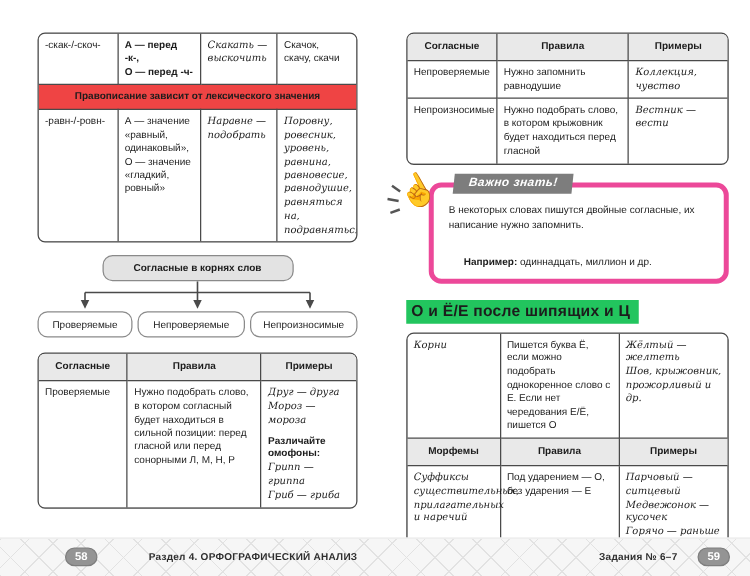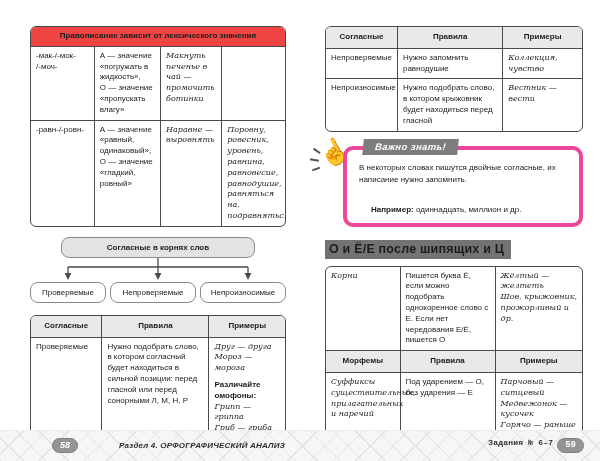--- a/index.html
+++ b/index.html
@@ -51,21 +51,21 @@
     padding:4px 2px;
   }
   .pre { white-space:pre-line; }
   .ital { font-family:"DejaVu Serif", serif; font-style:italic; }
   .bold { font-weight:bold; }
   .ex-note { font-weight:bold; font-style:normal; font-family:"Liberation Sans", sans-serif; margin-top:6px; }
 
   
   .diagram { margin-top:10px; position:relative; }
   .diag-root {
-    width:194px; margin:0 auto;
+    width:153px; margin:0 auto;
     background:#e3e3e3;
     border:1px solid #8a8a8a;
     border-radius:8px;
     font-size:8px; font-weight:bold;
     text-align:center; padding:5px 4px;
   }
   .diag-children { display:flex; justify-content:space-between; }
   .diag-child {
     background:#fff;
     border:1px solid #8a8a8a;
@@ -104,39 +104,39 @@
     z-index:3;
   }
   .ray { position:absolute; background:#555; height:1.5px; z-index:3; }
   .ray1 { width:8px; left:-12px; top:4px;  transform:rotate(35deg); }
   .ray2 { width:9px; left:-15px; top:13px; transform:rotate(10deg); }
   .ray3 { width:8px; left:-13px; top:22px; transform:rotate(-20deg); }
 
   
   .section-title {
     display:inline-block;
-    background:#737373;
+    background:#22c55e;
     font-size:12.5px;
     font-weight:bold;
     padding:2px 7px 3px 4px;
     margin:13px 0 7px 0;
     letter-spacing:.2px;
   }
 
   
   .footer-band {
     position:absolute; left:0; bottom:0; width:600px; height:31px;
     background-color:#f6f6f6;
     background-image:
       repeating-linear-gradient(45deg,  #e2e2e2 0 1px, transparent 1px 16px),
       repeating-linear-gradient(135deg, #e2e2e2 0 1px, transparent 1px 16px);
     border-top:1px solid #ececec;
   }
-  .footer-left  { position:absolute; left:52px;  top:7px; display:flex; align-items:center; gap:8px;font-style:italic; }
-  .footer-right { position:absolute; right:16px; top:7px; display:flex; gap:4px;font-family:Liberation Mono, monospace; }
+  .footer-left  { position:absolute; left:52px;  top:7px; display:flex; align-items:center; gap:8px; }
+  .footer-right { position:absolute; right:16px; top:7px; display:flex; align-items:center; gap:16px; }
   .page-badge {
     background:#949494;
     color:#fff;
     border:1px solid #7e7e7e;
     font-size:9px; font-weight:bold;
     border-radius:8px;
     padding:1px 7px 2px 7px;
   }
   .footer-label { font-size:8px; font-weight:bold; color:#2e2e2e; letter-spacing:.2px;margin-left:33px; }
   .mt12 { margin-top:12px; }
@@ -151,36 +151,37 @@
 
       <div class="tbl">
         <table>
           <colgroup>
               <col style="width:25%">
               <col style="width:26%">
               <col style="width:24%">
               <col style="width:25%">
             </colgroup>
           <tbody>
+              <tr>
+            <td class="pre">-скак-/-скоч-</td>
+            <td class="pre bold">А — перед -к-,
+О — перед -ч-</td>
+            <td class="pre ital">Скакать —
+выскочить</td>
+            <td class="pre">Скачок,
+скачу, скачи</td>
+          </tr>
           <tr class="band">
             <td colspan="4">Правописание зависит от лексического значения</td>
-          </tr>
-          <tr>
-            <td class="pre">-мак-/-мок-
-/-моч-</td>
-            <td class="pre">А — значение «погружать в жидкость»,
-О — значение «пропускать влагу»</td>
-            <td class="pre ital">Макнуть печенье в чай — промочить ботинки</td>
-            <td class="pre"></td>
           </tr>
           <tr>
             <td class="pre">-равн-/-ровн-</td>
             <td class="pre">А — значение «равный, одинаковый»,
 О — значение «гладкий, ровный»</td>
-            <td class="pre ital">Наравне — выровнять</td>
+            <td class="pre ital">Наравне — подобрать</td>
             <td class="pre ital">Поровну, ровесник, уровень, равнина, равновесие, равнодушие, равняться на, подравняться</td>
           </tr>
         </tbody>
           </table>
       </div>
 
       <div class="diagram">
         <div class="diag-root">Согласные в корнях слов</div>
         <svg class="diag-svg" width="256" height="24" viewBox="0 0 256 24">
           <path d="M128 0 V9 M38 9 H218 M38 9 V16 M128 9 V16 M218 9 V16" stroke="#4a4a4a" stroke-width="1.3" fill="none"></path>

